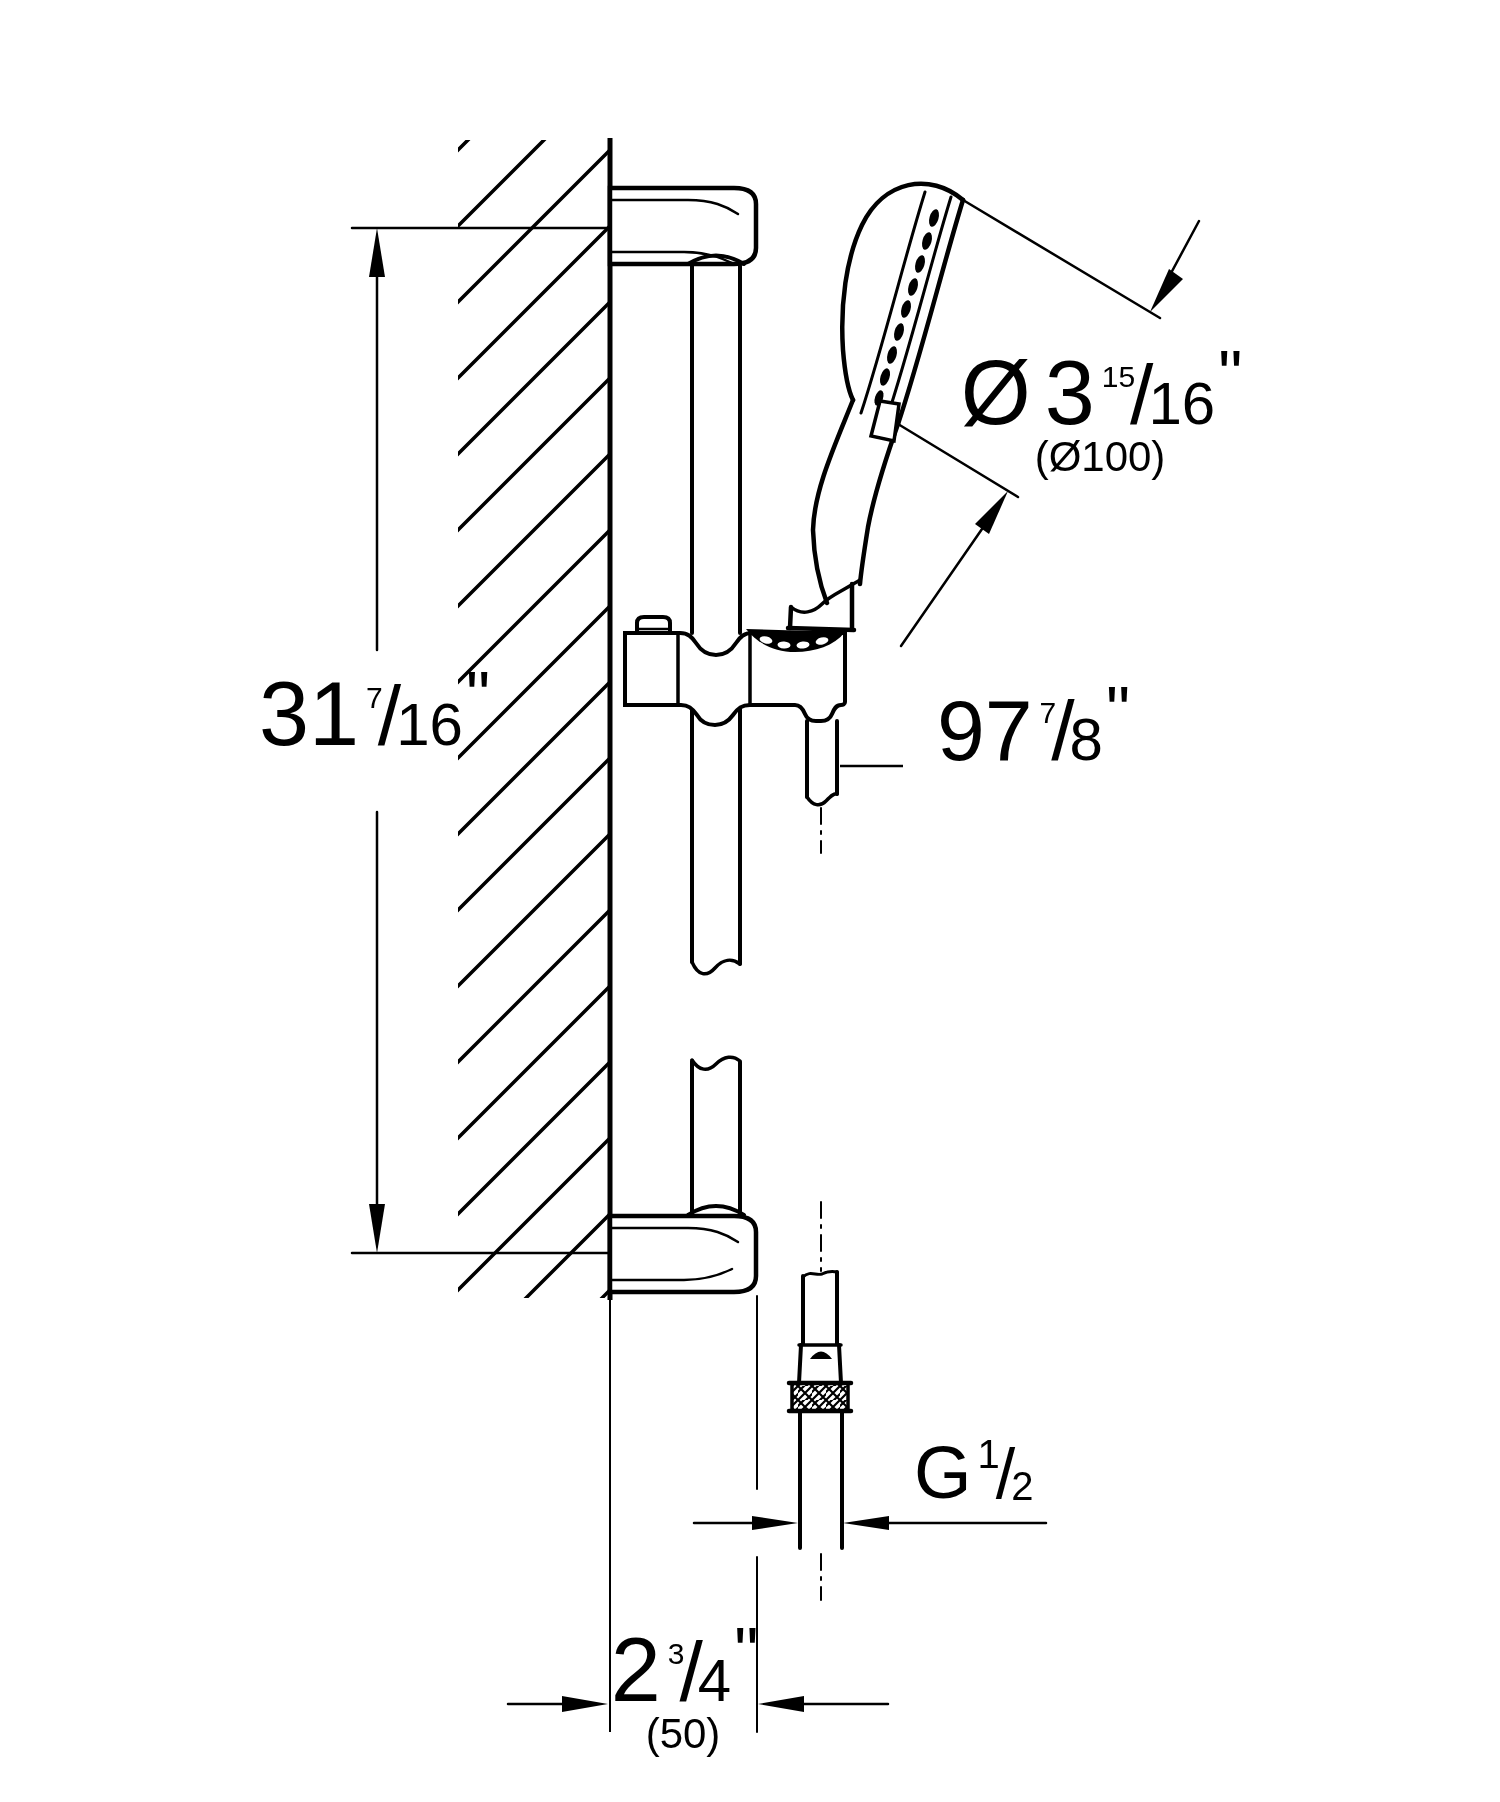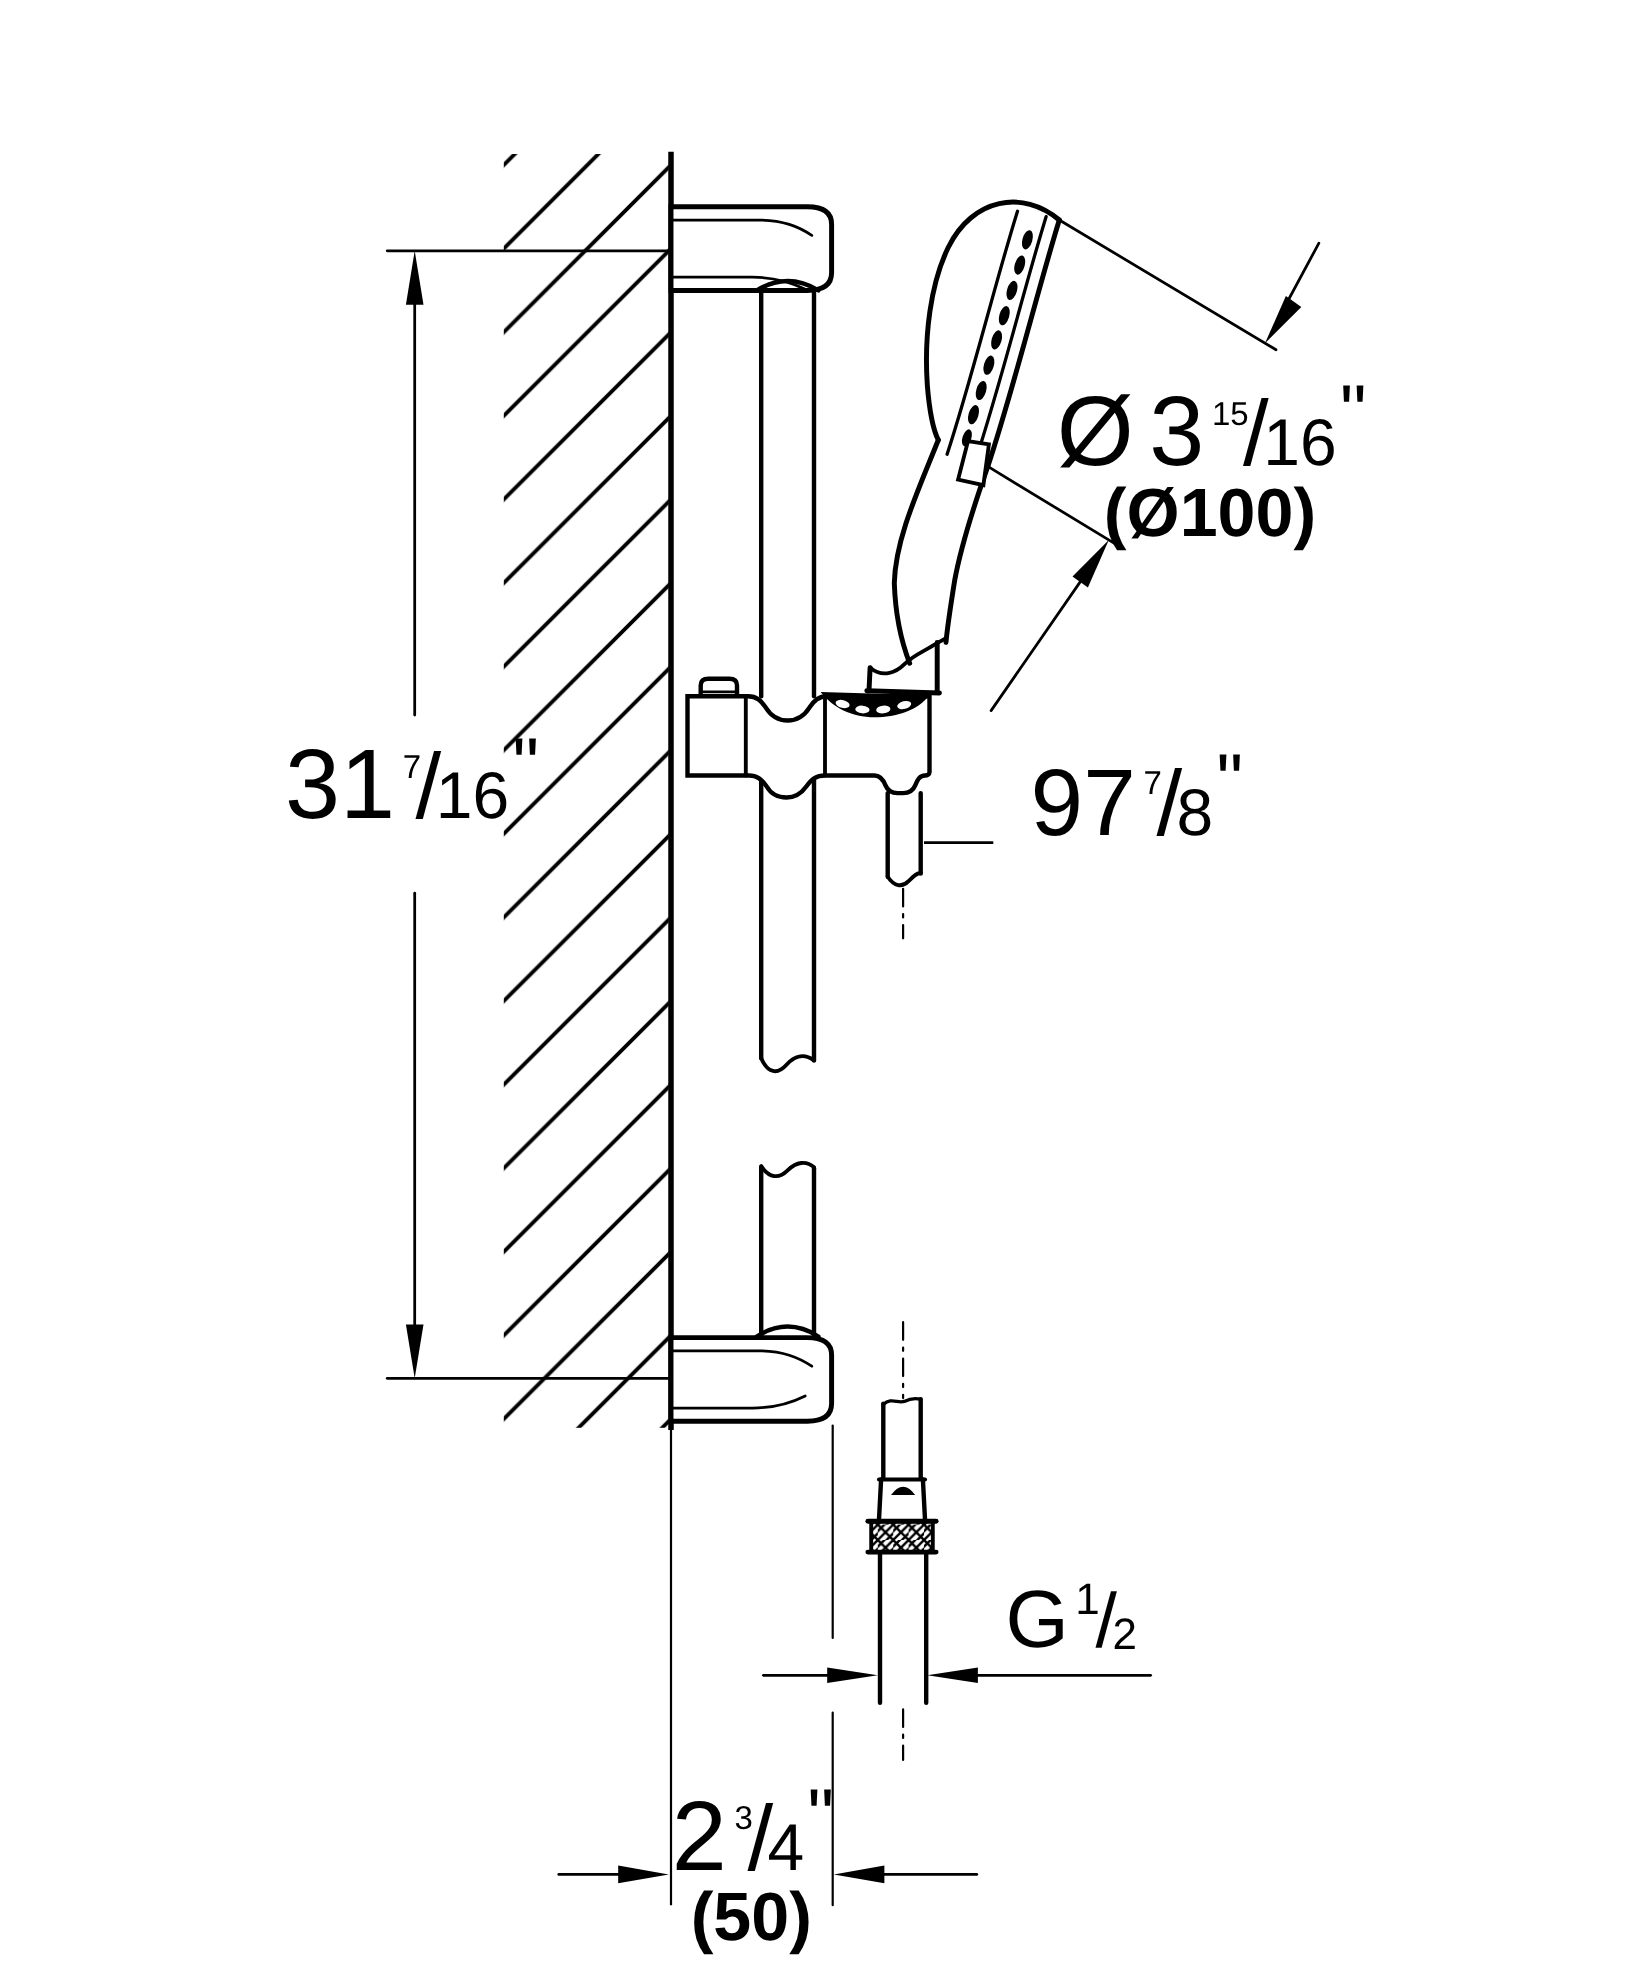--- a/index.html
+++ b/index.html
@@ -7,21 +7,21 @@
           font-family:"Liberation Sans",sans-serif;color:#000;}
   #canvas svg{position:absolute;left:0;top:0;}
   .dim-label{position:absolute;text-align:center;white-space:nowrap;color:#000;line-height:1;}
   .centered{transform:translateX(-50%);}
   .main{font-size:90px;}
   .main-sm{font-size:86px;}
   .num{font-size:30px;vertical-align:37px;margin-left:7px;}
   .den{font-size:60px;vertical-align:0px;}
   .sl{font-size:84px;margin:0 -5px;}
   .unit{font-size:68px;vertical-align:26px;margin-left:3px;letter-spacing:-3px;}
-  .metric{display:block;font-size:62px;margin-top:-2px;font-weight:bold;}
+  .metric{display:block;font-size:42px;margin-top:-2px;}
   .prefix{margin-right:14px;}
   .gmain{font-size:74px;}
   .gnum{font-size:40px;vertical-align:30px;margin-left:6px;}
   .gden{font-size:40px;vertical-align:-2px;}
   .gsl{font-size:70px;margin:0 -4px;}
 </style>
 </head>
 <body>
 
 <div id="canvas">

